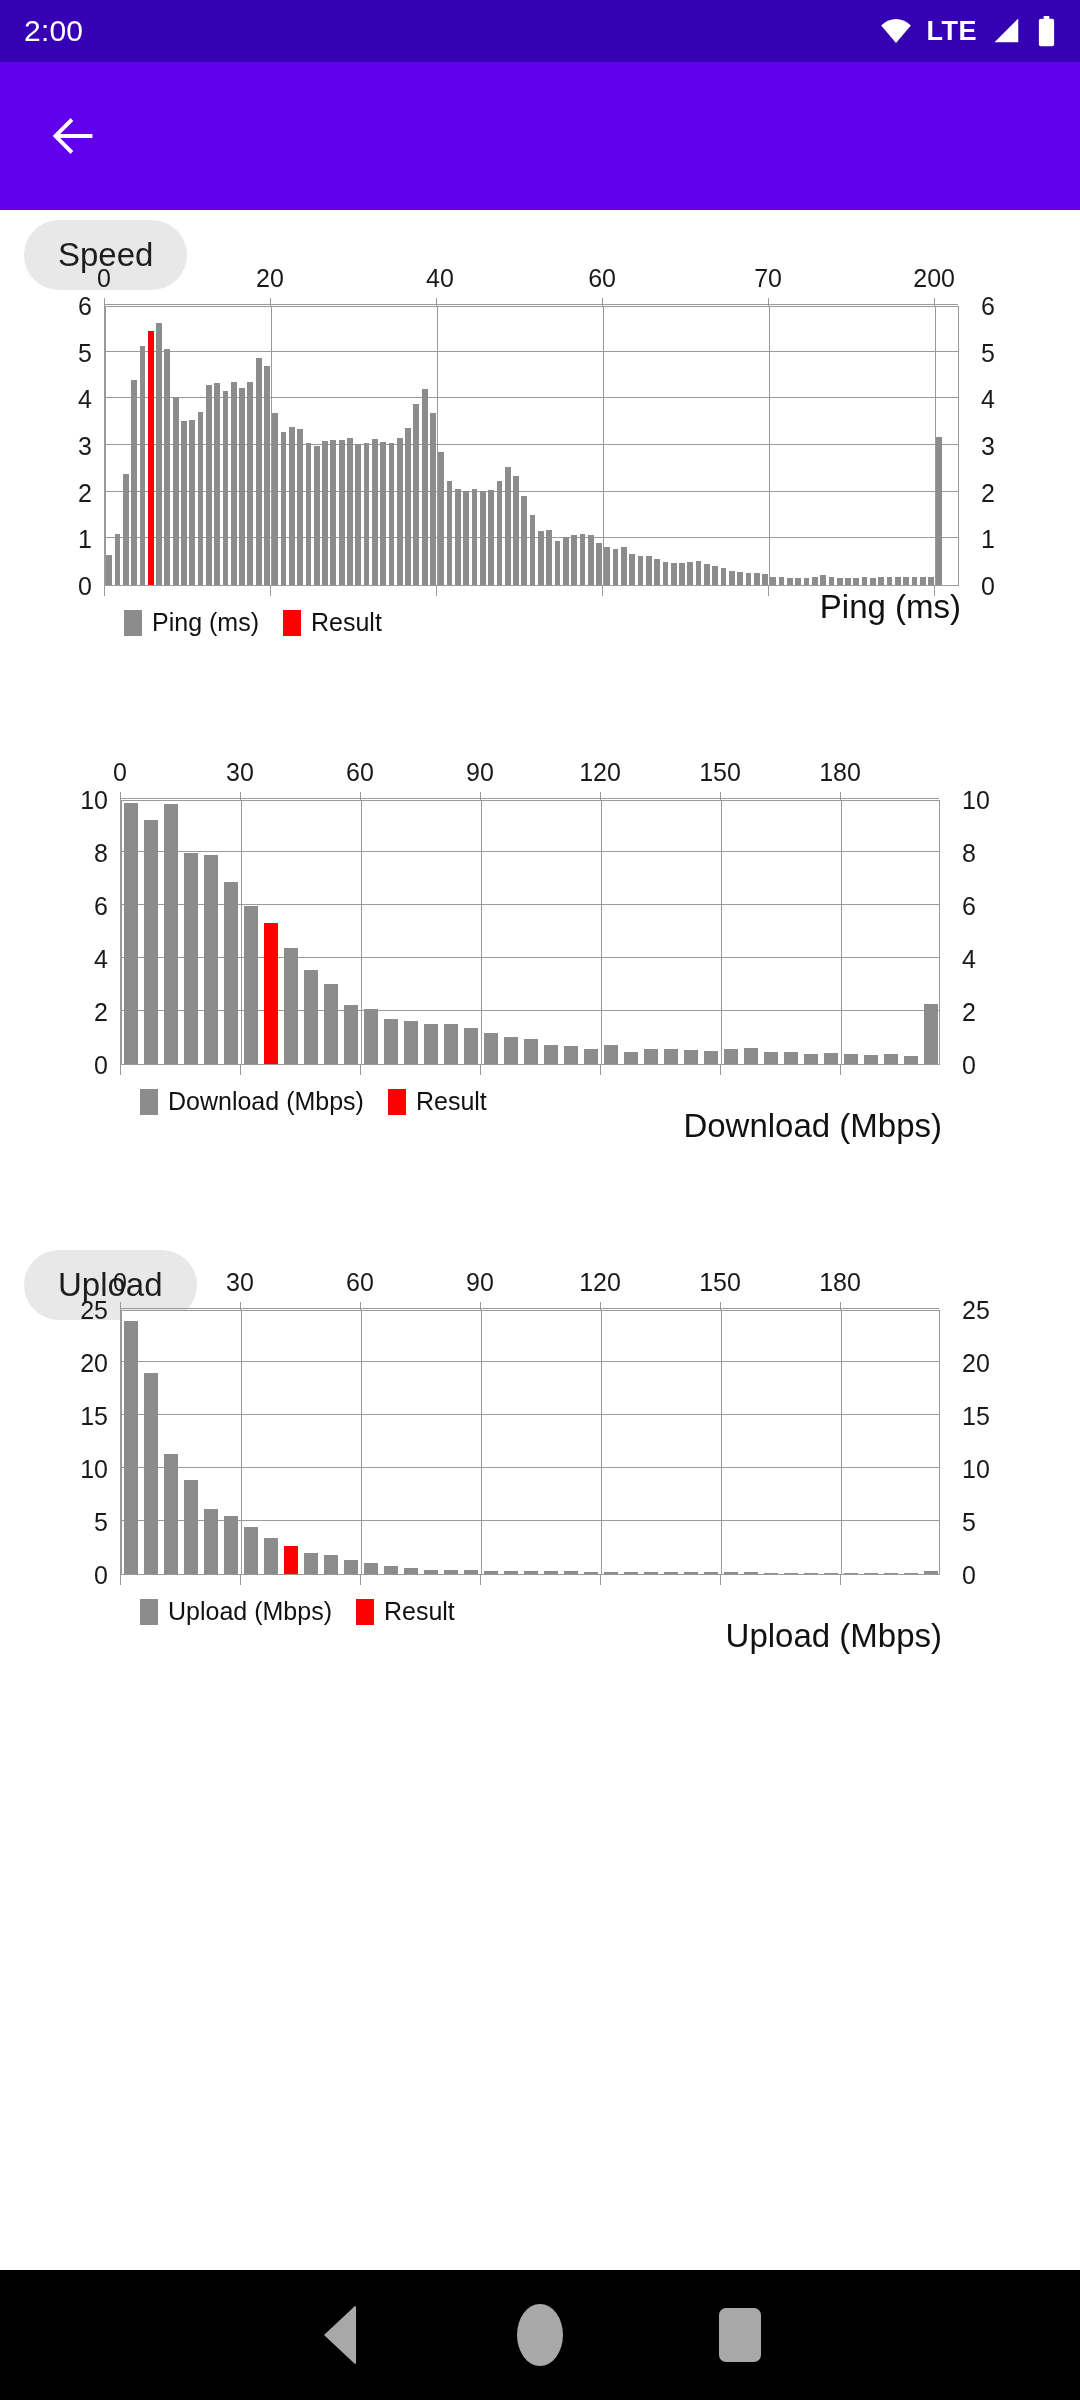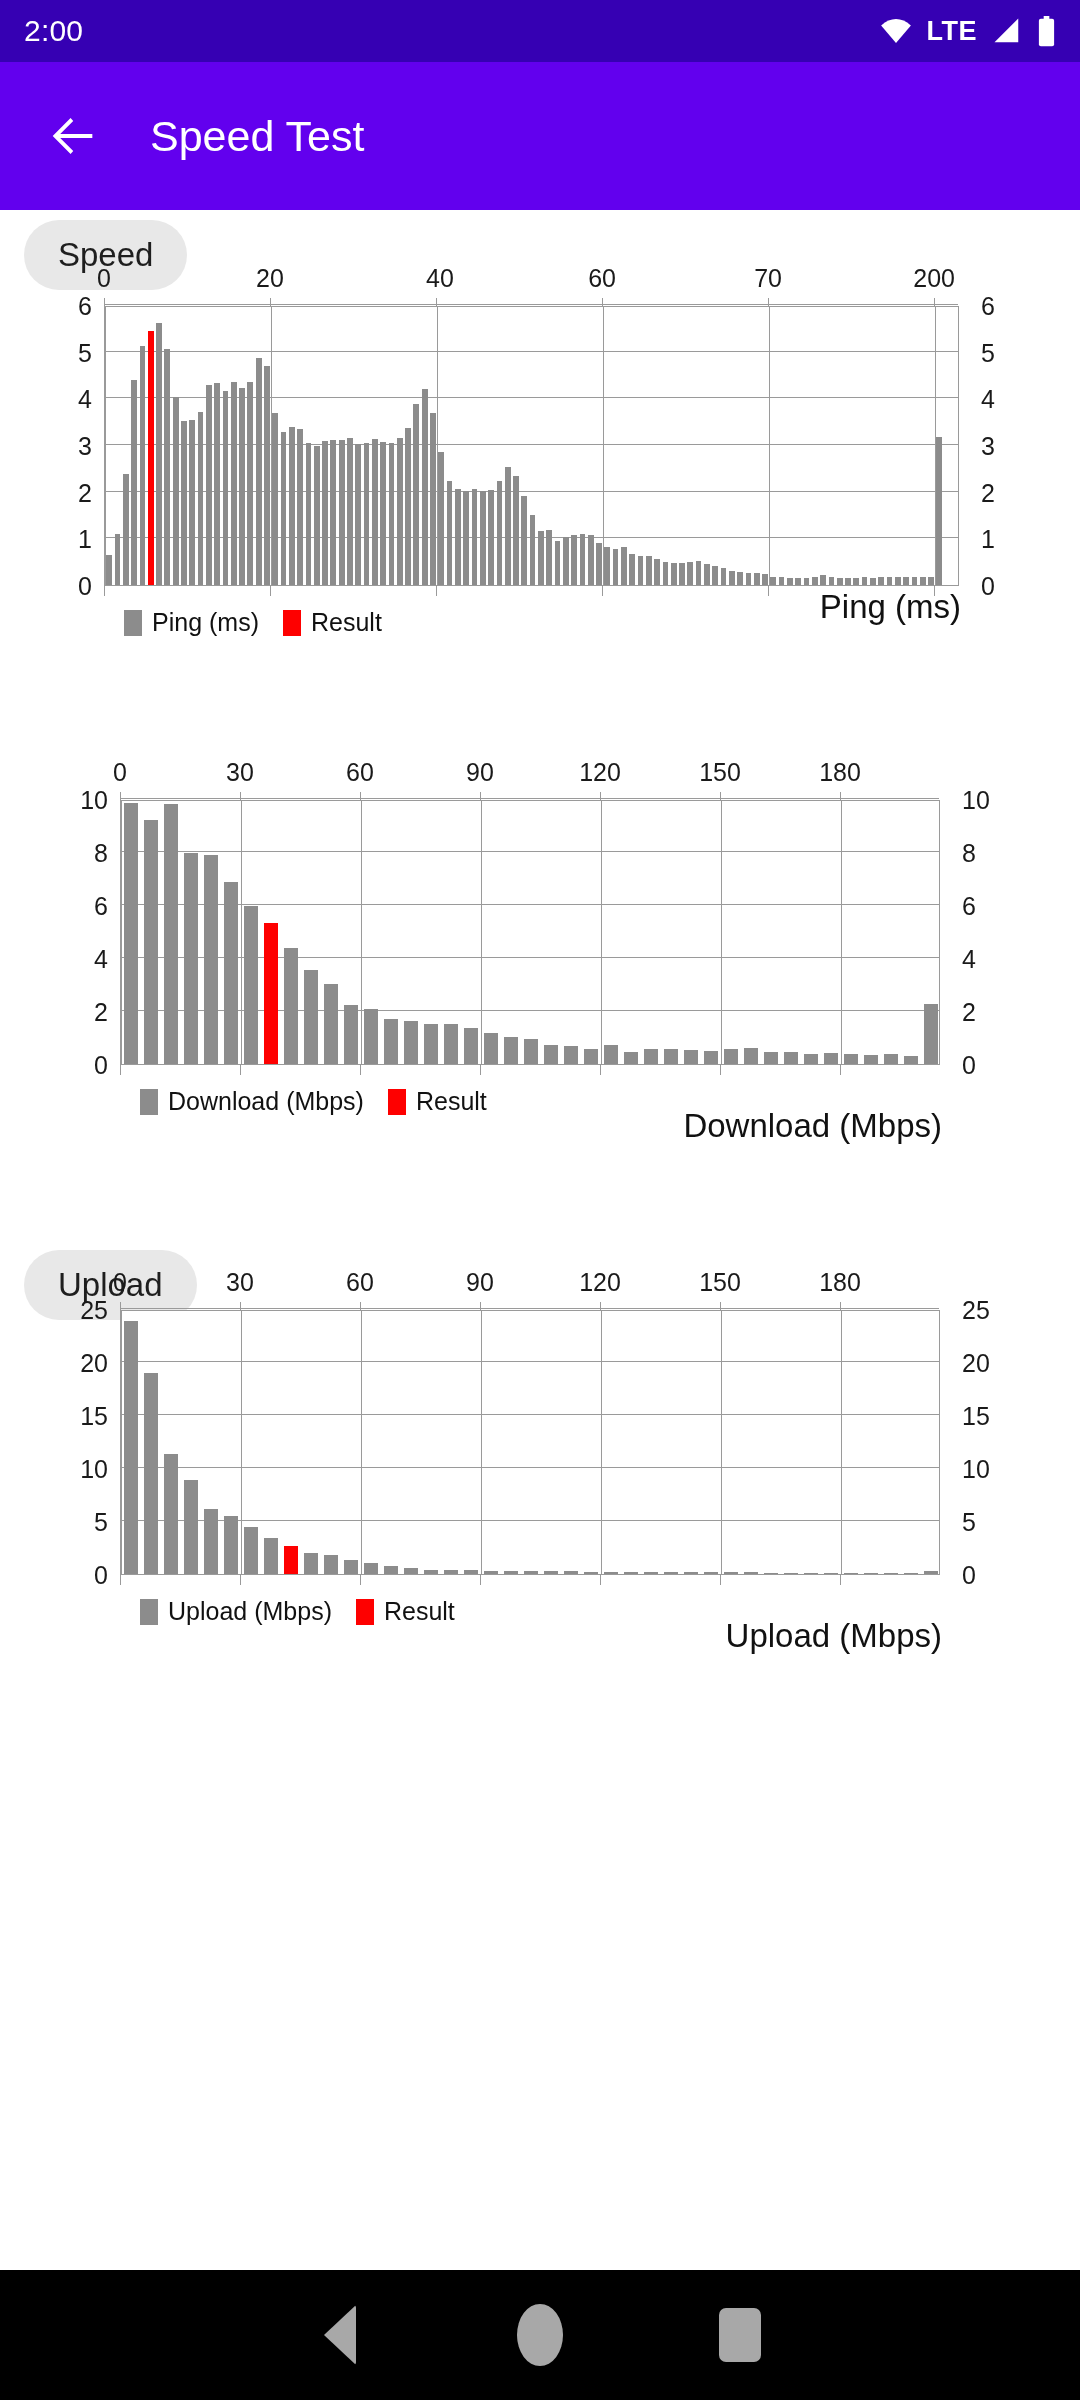--- a/index.html
+++ b/index.html
@@ -141,21 +141,20 @@
       </span>
     </div>
   </div>
 
   <div class="appbar">
     <div class="back-btn">
       <svg width="58" height="58" viewBox="0 0 24 24">
         <path d="M20 11.2 H6.7 L12.1 5.8 L11 4.6 L3.6 12 L11 19.4 L12.1 18.2 L6.7 12.8 H20 Z" fill="#ffffff"></path>
       </svg>
     </div>
-    <div class="appbar-title">Speed Test</div>
   </div>
 
   <div class="content">
 
     <div class="chart-block" style="position:absolute;top:0;left:0;height:520px;">
       <div class="chip" style="position:absolute;top:10px;left:0;">Speed</div>
       <div class="chart" id="chart-ping" style="position:absolute; top:30px; left:0; width:1080px; height:490px;">
           <div class="plot" style="left: 104px; top: 66px; width: 855px; height: 280px;">
             <div class="gridline-h" style="bottom: 46.6667px;"></div>
             <div class="gridline-h" style="bottom: 93.3333px;"></div>

